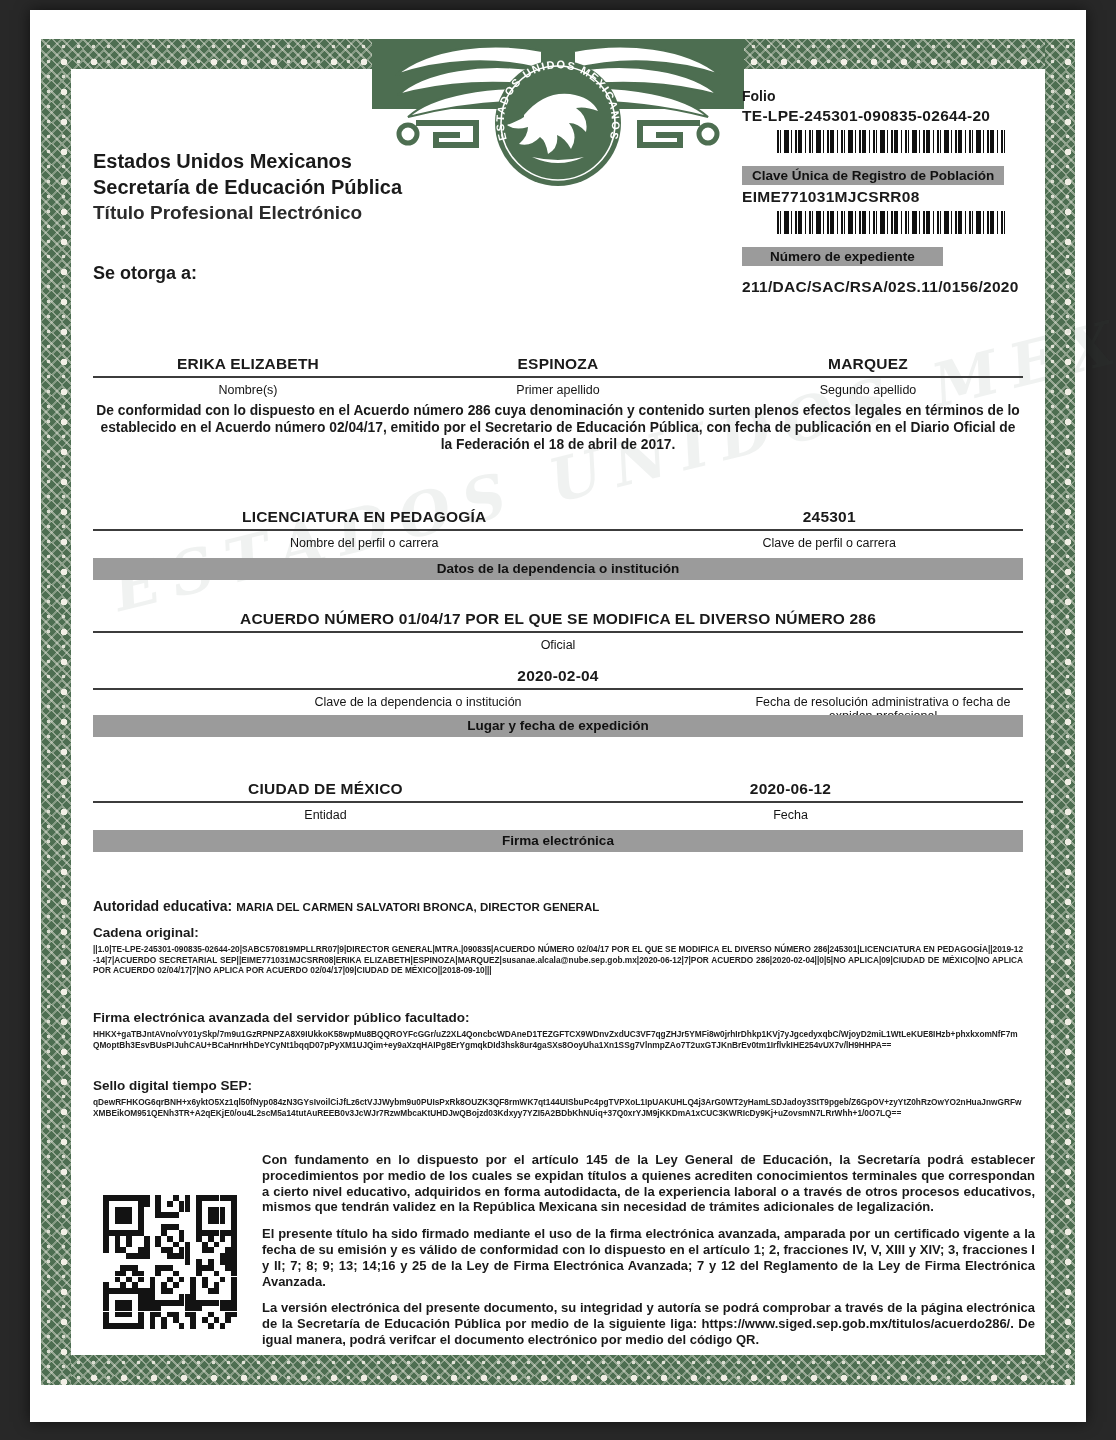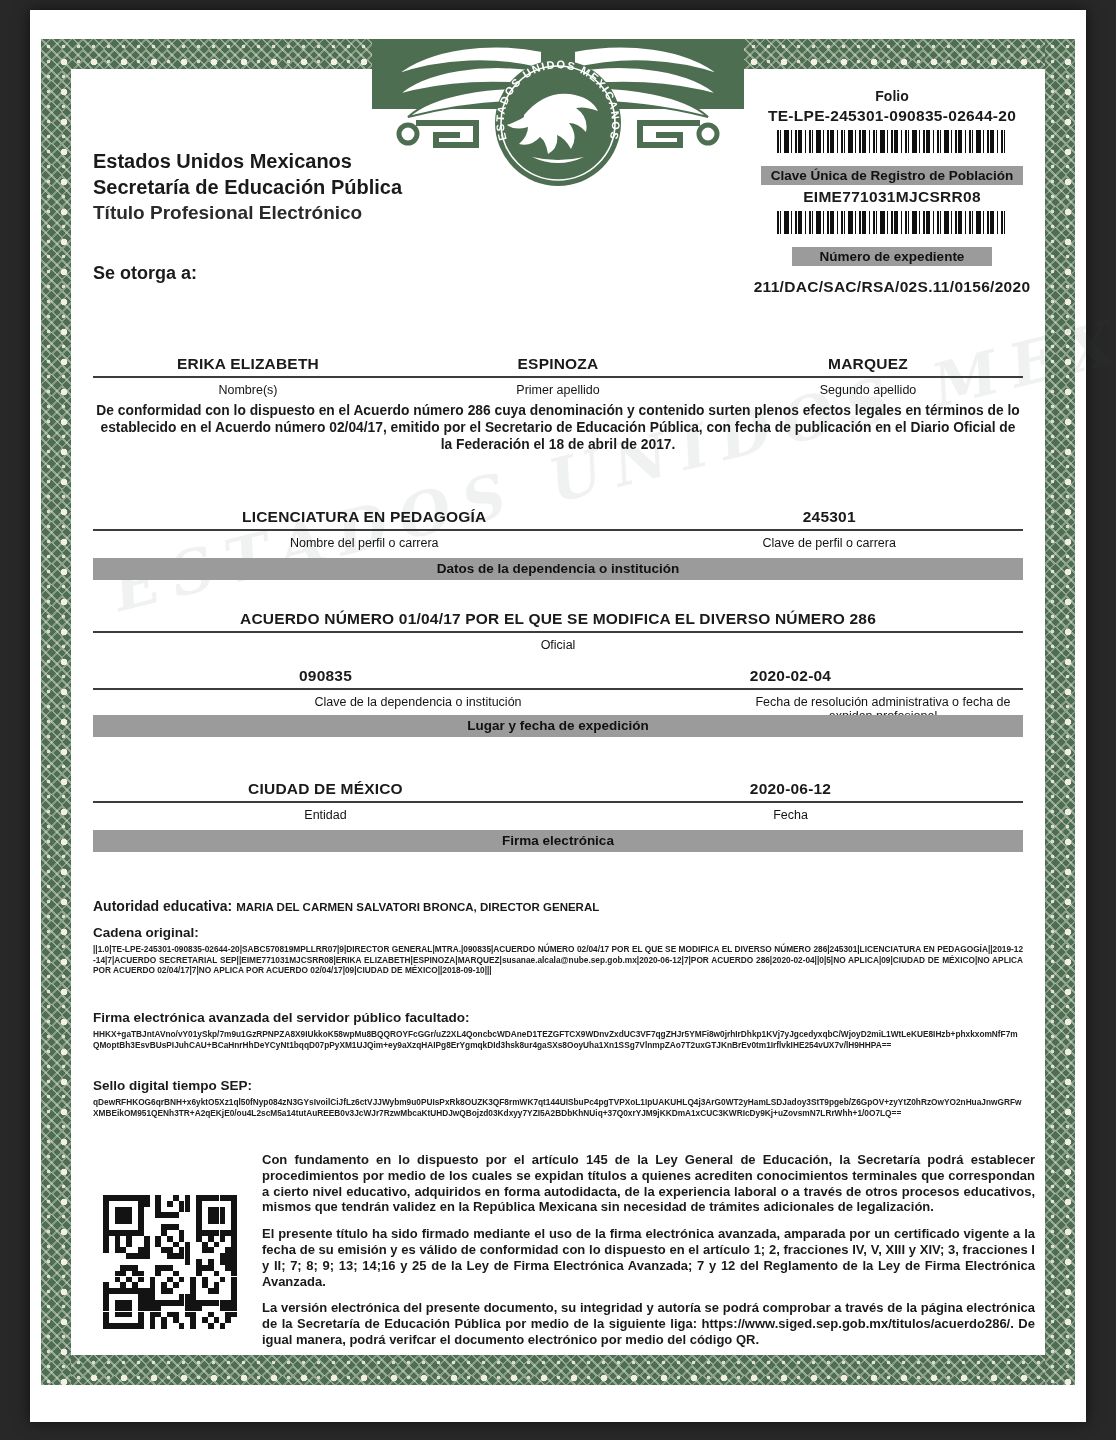--- a/index.html
+++ b/index.html
@@ -37,21 +37,21 @@
     white-space:nowrap;pointer-events:none;
   }
 
   .emblem{position:absolute;left:50%;transform:translateX(-50%);top:29px;width:372px;height:152px;}
 
   .hdr{position:absolute;left:63px;top:138px;line-height:26px;}
   .hdr .l1{font-size:20px;font-weight:bold;}
   .hdr .l4{font-size:19px;font-weight:bold;color:#2b2b2b;}
   .grant{position:absolute;left:63px;top:253px;font-size:18px;font-weight:bold;}
 
-  .rightcol{position:absolute;left:712px;width:300px;top:78px;text-align:center;}
+  .rightcol{position:absolute;left:712px;width:300px;top:78px;}
   .rightcol .rl{font-size:14px;font-weight:bold;}
   .rightcol .rv{font-size:15.5px;font-weight:bold;margin-top:3px;letter-spacing:.3px;}
   .barcode{
     width:230px;height:23px;margin:5px auto 0 auto;
     background:repeating-linear-gradient(90deg,
       #101010 0 2px,#fff 2px 3px,#101010 3px 4px,#fff 4px 7px,
       #101010 7px 12px,#fff 12px 14px,#101010 14px 15px,#fff 15px 18px,
       #101010 18px 20px,#fff 20px 21px,#101010 21px 25px,#fff 25px 28px,
       #101010 28px 29px,#fff 29px 32px);
   }
@@ -183,21 +183,20 @@
     <div class="vals">
         <div>ACUERDO NÚMERO 01/04/17 POR EL QUE SE MODIFICA EL DIVERSO NÚMERO 286</div>
       </div>
     <div class="labs">
         <div>Oficial</div>
       </div>
   </div>
 
   <div class="fieldrow" style="top:657px;">
     <div class="vals">
-      <div>090835</div>
       <div>2020-02-04</div>
     </div>
     <div class="labs">
       <div>Clave de la dependencia o institución</div>
       <div style="max-width:280px;margin:0 auto;">Fecha de resolución administrativa o fecha de expidan profesional</div>
     </div>
   </div>
 
   <div class="secband" style="top:705px;">Lugar y fecha de expedición</div>
 

